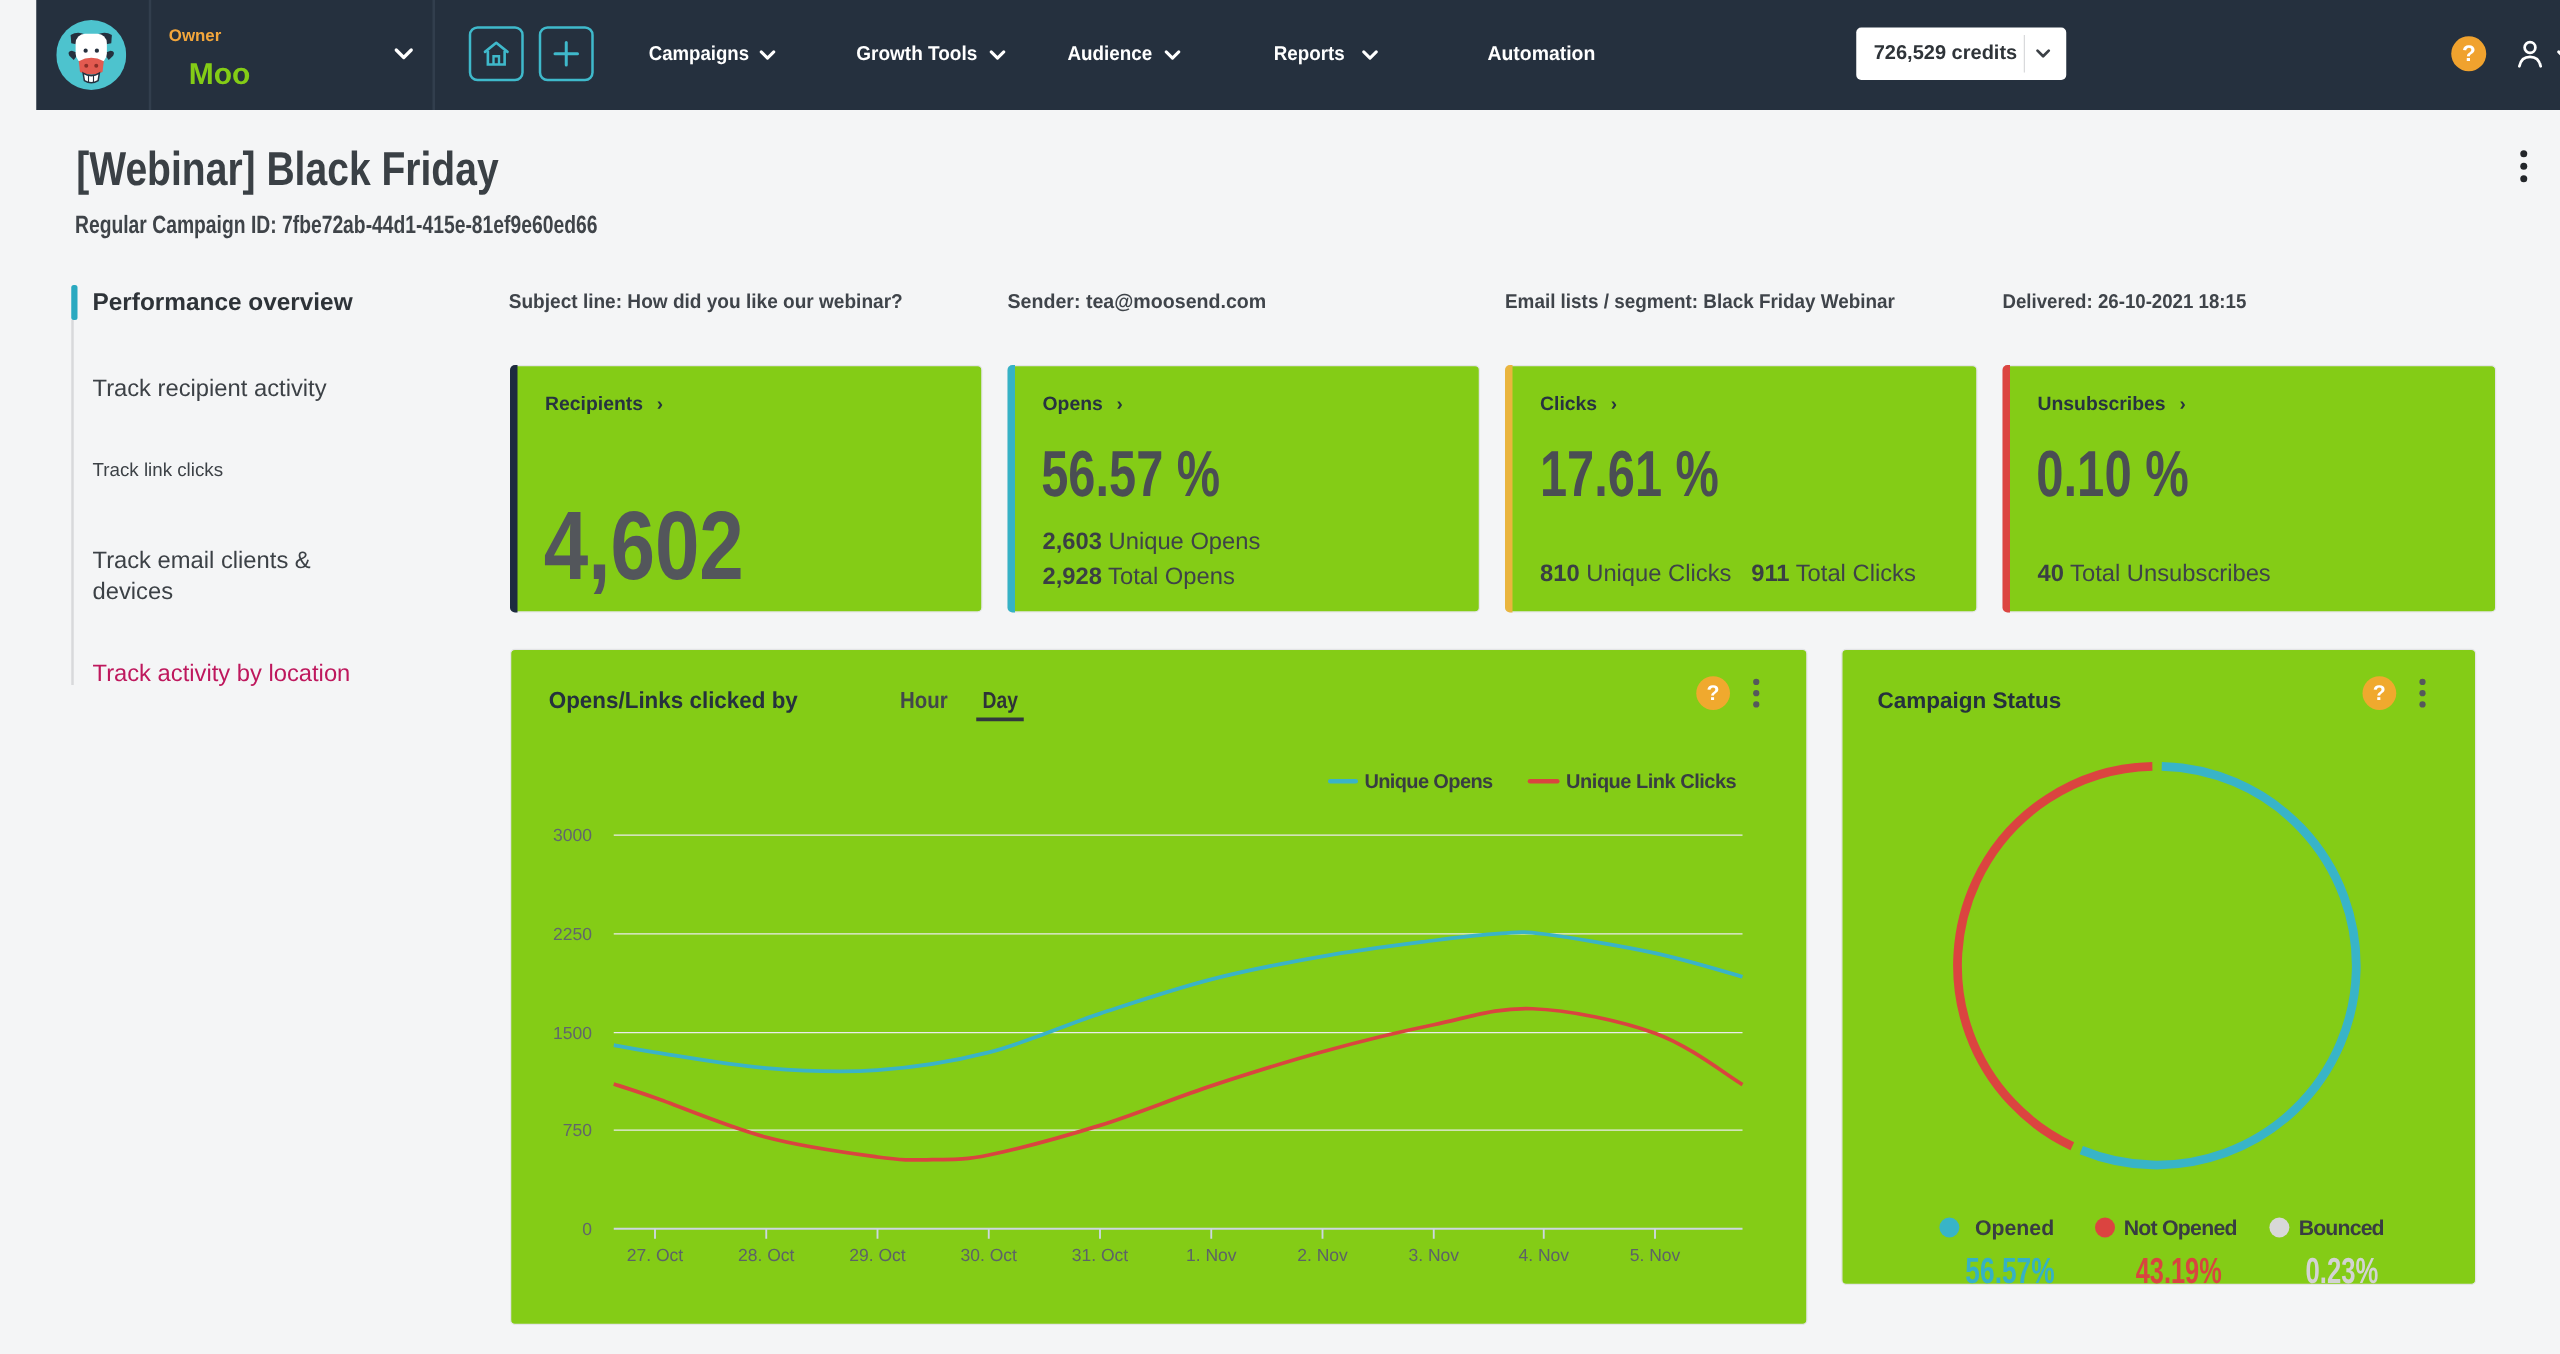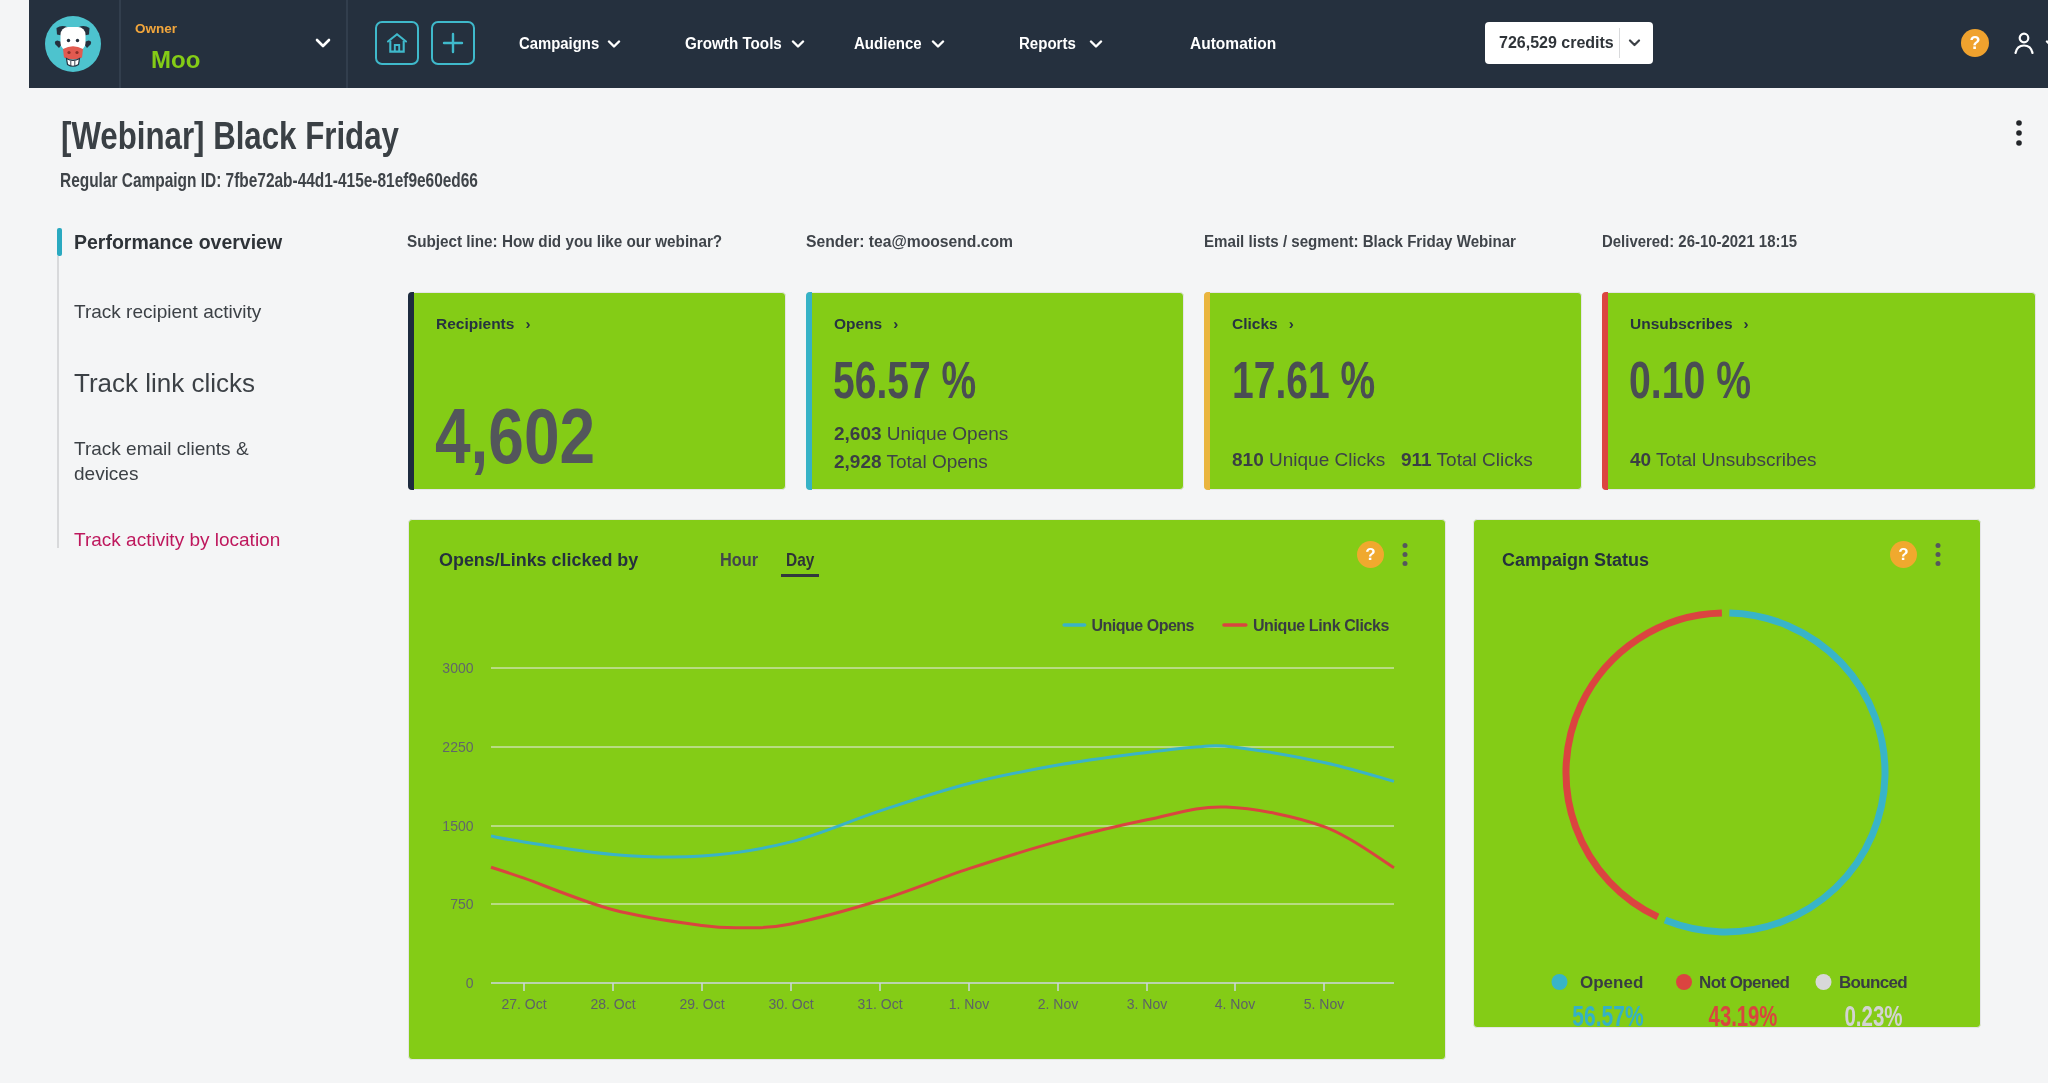--- a/index.html
+++ b/index.html
@@ -91,21 +91,21 @@
     <circle cx="6" cy="4" r="2.8" fill="#23262a"></circle>
     <circle cx="6" cy="14" r="2.8" fill="#23262a"></circle>
     <circle cx="6" cy="24" r="2.8" fill="#23262a"></circle>
   </svg>
 <div class="abs sq" style="left:60px;top:170px;font-size:20px;line-height:20px;font-weight:bold;color:#3f4449;transform:scaleX(0.772)">Regular Campaign ID: 7fbe72ab-44d1-415e-81ef9e60ed66</div>
 
 <div class="abs" style="left:57px;top:256px;width:2px;height:292px;background:#d8d9db"></div>
 <div class="abs" style="left:57px;top:228px;width:5px;height:28px;background:#2aa9c0;border-radius:2px"></div>
 <div class="abs" style="left:74px;top:231px;font-size:19.5px;font-weight:bold;color:#2e3338">Performance overview</div>
 <div class="abs" style="left:74px;top:301px;font-size:19px;color:#3c4146">Track recipient activity</div>
-<div class="abs" style="left:74px;top:368px;font-size:26px;color:#3c4146">Track link clicks</div>
+<div class="abs" style="left:74px;top:368px;font-size:15px;color:#3c4146">Track link clicks</div>
 <div class="abs" style="left:74px;top:437px;width:210px;font-size:19px;line-height:24.5px;color:#3c4146">Track email clients &amp; devices</div>
 <div class="abs" style="left:74px;top:529px;font-size:19px;color:#be185d">Track activity by location</div>
 
 <div class="abs sq" style="left:407px;top:233px;font-size:16px;font-weight:bold;color:#3f444a;transform:scaleX(0.953)">Subject line: How did you like our webinar?</div>
 <div class="abs sq" style="left:806px;top:233px;font-size:16px;font-weight:bold;color:#3f444a;transform:scaleX(0.98)">Sender: tea@moosend.com</div>
 <div class="abs sq" style="left:1204px;top:233px;font-size:16px;font-weight:bold;color:#3f444a;transform:scaleX(0.944)">Email lists / segment: Black Friday Webinar</div>
 <div class="abs sq" style="left:1602px;top:233px;font-size:16px;font-weight:bold;color:#3f444a;transform:scaleX(0.933)">Delivered: 26-10-2021 18:15</div>
 
 <div class="card" style="left:408px;top:292px;width:378px;height:198px">
   <div class="accent" style="background:#1d2b3f"></div>
@@ -118,21 +118,21 @@
   <div class="abs sq" style="left:26px;top:61px;font-size:52px;line-height:52px;font-weight:bold;color:#4a4e53;transform:scaleX(0.75)">56.57 %</div>
   <div class="abs statline" style="left:27px;top:130px"><b>2,603</b> Unique Opens</div>
   <div class="abs statline" style="left:27px;top:158px"><b>2,928</b> Total Opens</div>
 </div>
 <div class="card" style="left:1204px;top:292px;width:378px;height:198px">
   <div class="accent" style="background:#eab53e"></div>
   <div class="ctitle">Clicks<span class="carrow">›</span></div>
   <div class="abs sq" style="left:27px;top:61px;font-size:52px;line-height:52px;font-weight:bold;color:#4a4e53;transform:scaleX(0.75)">17.61 %</div>
   <div class="abs statline" style="left:27px;top:156px"><b>810</b> Unique Clicks&nbsp;&nbsp;&nbsp;<b>911</b> Total Clicks</div>
 </div>
-<div class="card" style="left:1602px;top:292px;width:434px;height:198px">
+<div class="card" style="left:1602px;top:292px;width:395px;height:198px">
   <div class="accent" style="background:#dc4540"></div>
   <div class="ctitle">Unsubscribes<span class="carrow">›</span></div>
   <div class="abs sq" style="left:26px;top:61px;font-size:52px;line-height:52px;font-weight:bold;color:#4a4e53;transform:scaleX(0.754)">0.10 %</div>
   <div class="abs statline" style="left:27px;top:156px"><b>40</b> Total Unsubscribes</div>
 </div>
 
 <div class="card" style="left:408px;top:519px;width:1038px;height:541px">
   <div class="abs sq" style="left:30px;top:31px;font-size:18.5px;line-height:18.5px;font-weight:bold;color:#25313d;transform:scaleX(0.969)">Opens/Links clicked by</div>
   <div class="abs sq" style="left:311px;top:31px;font-size:18.5px;line-height:18.5px;font-weight:bold;color:#42474c;transform:scaleX(0.883)">Hour</div>
   <div class="abs sq" style="left:376.5px;top:31px;font-size:18.5px;line-height:18.5px;font-weight:bold;color:#2e3338;transform:scaleX(0.834)">Day</div>

